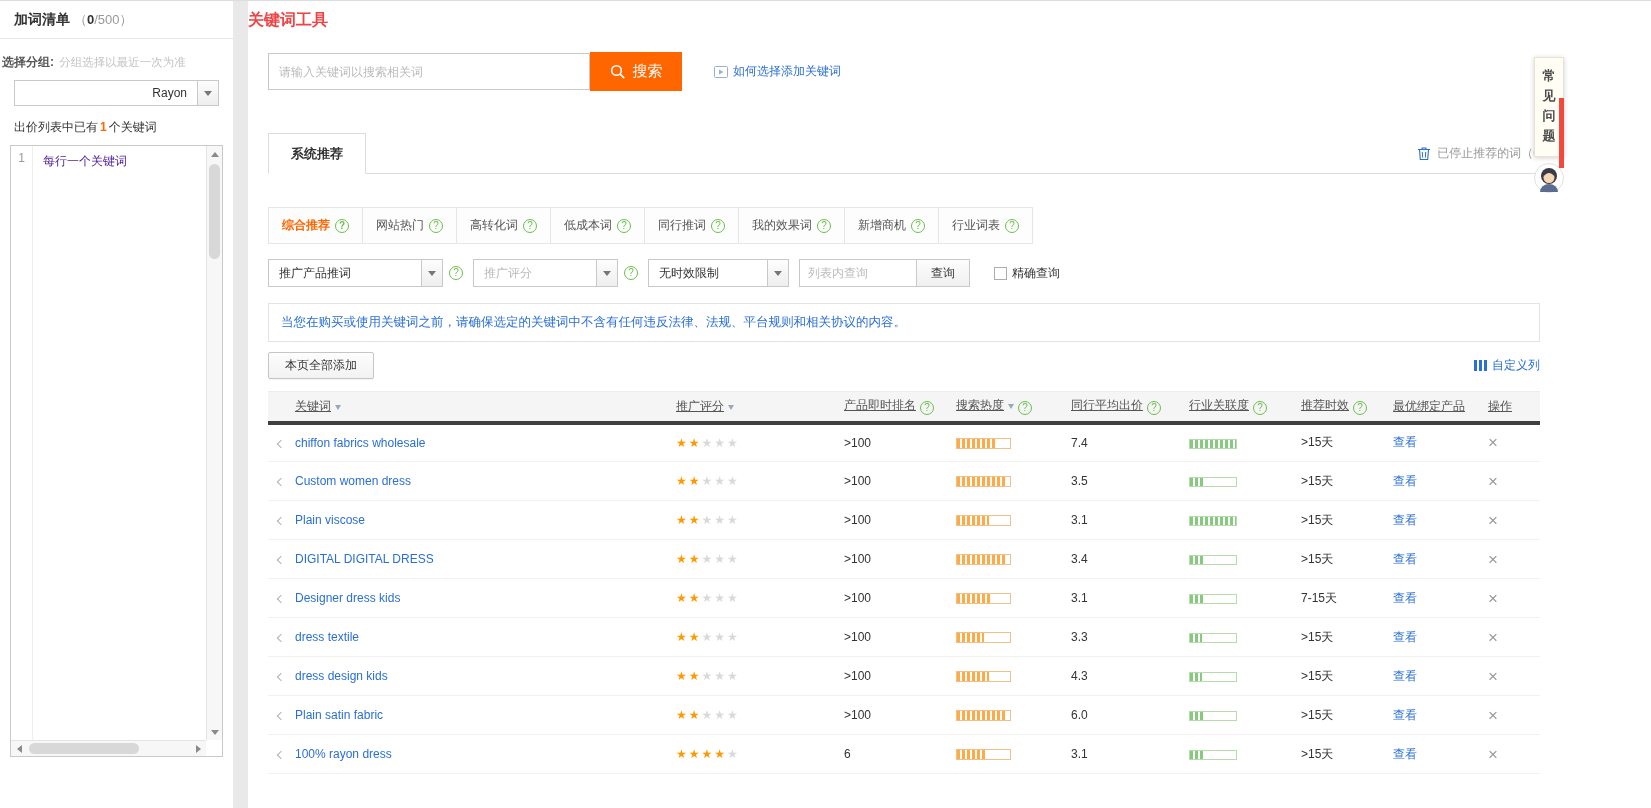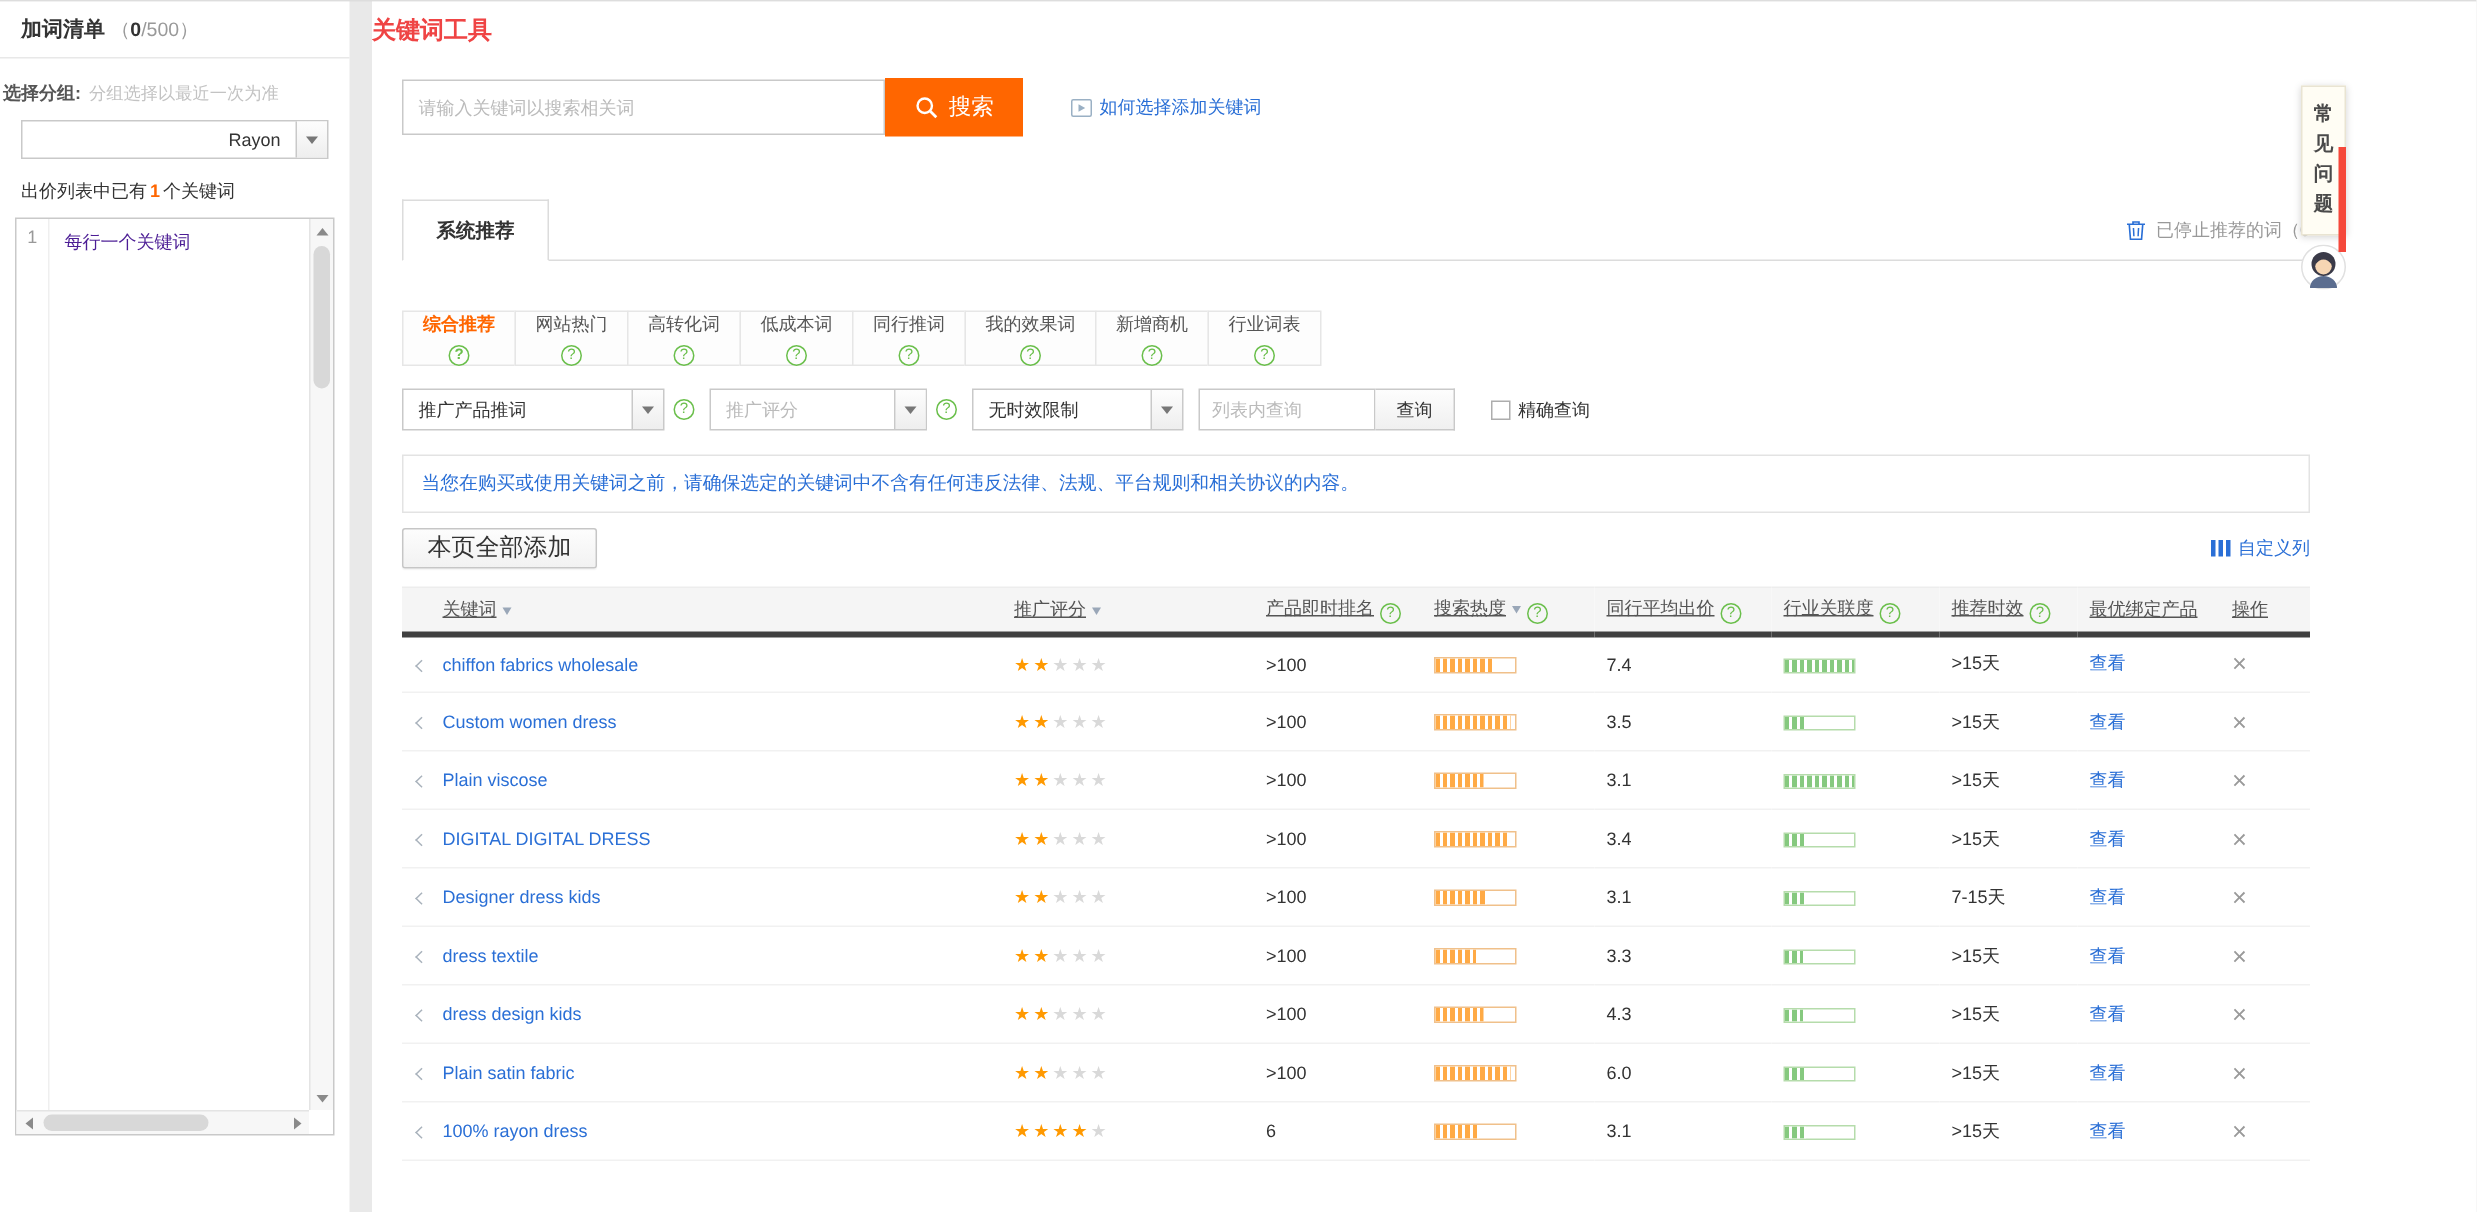--- a/index.html
+++ b/index.html
@@ -45,40 +45,40 @@
   .search-row { margin:21px 0 0 20px; display:flex; align-items:center; }
   .search-input { width:322px; height:37px; border:1px solid #c9c9c9; padding:0 10px; font-size:12px; color:#333; outline:none; font-family:inherit; }
   .search-input::placeholder { color:#bbb; }
   .search-btn { height:39px; width:92px; background:#ff6600; border:none; color:#fff; font-size:15px; display:flex; align-items:center; justify-content:center; gap:7px; cursor:pointer; font-family:inherit; }
   .howto { margin-left:32px; display:flex; align-items:center; gap:5px; color:#2a6fd6; text-decoration:none; }
   .tabs-row { margin:42px 0 0 20px; width:1272px; height:41px; border-bottom:1px solid #dcdcdc; position:relative; }
   .sys-tab { display:inline-flex; align-items:center; height:41px; padding:0 22px; border:1px solid #dcdcdc; border-bottom:1px solid #fff; background:#fff; font-size:13px; font-weight:bold; color:#333; position:relative; top:0; cursor:pointer; }
   .stopped { position:absolute; right:0; top:0; height:41px; display:flex; align-items:center; gap:6px; color:#999; cursor:pointer; white-space:nowrap; }
 
   .ftabs { margin:33px 0 0 20px; display:flex; }
-  .ftab { border:1px solid #e6e6e6; margin-left:-1px; height:37px; padding:0 13px; display:flex; align-items:center; gap:5px; font-size:12px; color:#555; background:#fdfdfd; cursor:pointer;flex-direction:column; }
+  .ftab { border:1px solid #e6e6e6; margin-left:-1px; height:37px; padding:0 13px; display:flex; align-items:center; gap:5px; font-size:12px; color:#555; background:#fdfdfd; cursor:pointer; }
   .ftab:first-child { margin-left:0; }
   .ftab.active { color:#ff6600; font-weight:bold; }
   .help-circle { width:14px; height:14px; border:1px solid #6abf4b; border-radius:50%; color:#6abf4b; font-size:10px; line-height:12px; text-align:center; display:inline-block; flex:0 0 auto; cursor:pointer; }
 
   .fctrl { margin:15px 0 0 20px; display:flex; align-items:center; }
   .fctrl .csel { height:28px;font-family:Liberation Serif, serif; }
   .fctrl .csel .txt { line-height:26px; }
   .w1 .txt{ width:152px; } .w2 .txt{ width:122px; } .w3 .txt{ width:118px; }
   .fctrl .gap { width:10px; } .fctrl .gap-s { width:6px; }
   .list-search { width:118px; height:28px; border:1px solid #c9c9c9; padding:0 8px; font-size:12px; outline:none; font-family:inherit; }
   .list-search::placeholder { color:#bbb; }
   .query-btn { height:28px; padding:0 14px; border:1px solid #c9c9c9; border-left:none; background:linear-gradient(#fdfdfd,#f0f0f0); font-size:12px; color:#333; cursor:pointer; font-family:inherit; }
   .exact { display:flex; align-items:center; gap:5px; margin-left:24px; cursor:pointer; }
   .checkbox { width:13px; height:13px; border:1px solid #adadad; background:#fff; display:inline-block; }
 
   .notice { margin:16px 0 0 20px; width:1272px; border:1px solid #e3e3e3; padding:10px 12px; color:#2a6fd6; font-size:12.5px; background:#fff; }
 
   .actions { margin:10px 0 0 20px; width:1272px; display:flex; justify-content:space-between; align-items:center; }
-  .add-all { height:27px; padding:0 16px; border:1px solid #c6c6c6; background:linear-gradient(#fdfdfd,#f2f2f2); border-radius:2px; font-size:16px; color:#333; cursor:pointer; box-shadow:0 1px 1px rgba(0,0,0,.05); font-family:inherit; }
+  .add-all { height:27px; padding:0 16px; border:1px solid #c6c6c6; background:linear-gradient(#fdfdfd,#f2f2f2); border-radius:2px; font-size:12px; color:#333; cursor:pointer; box-shadow:0 1px 1px rgba(0,0,0,.05); font-family:inherit; }
   .customize { display:flex; align-items:center; gap:5px; color:#2a6fd6; text-decoration:none; }
   .col-icon { display:inline-flex; gap:2px; }
   .col-icon i { width:3px; height:11px; background:#2a6fd6; display:inline-block; }
 
   
   table.kw { margin:12px 0 0 20px; width:1272px; border-collapse:collapse; table-layout:fixed; }
   table.kw thead th { background:#f5f5f5; height:31px; font-weight:normal; color:#555; text-align:left; padding-left:8px; font-size:12px; border-top:1px solid #ededed; border-bottom:4px solid #404040; white-space:nowrap;text-decoration:underline; }
   table.kw thead th:first-child { padding-left:27px; }
   table.kw tbody td { height:39px; border-bottom:1px solid #f1f1f1; font-size:12px; color:#333; padding-left:8px; white-space:nowrap; overflow:hidden; }
   table.kw tbody td:first-child { padding-left:10px; }

